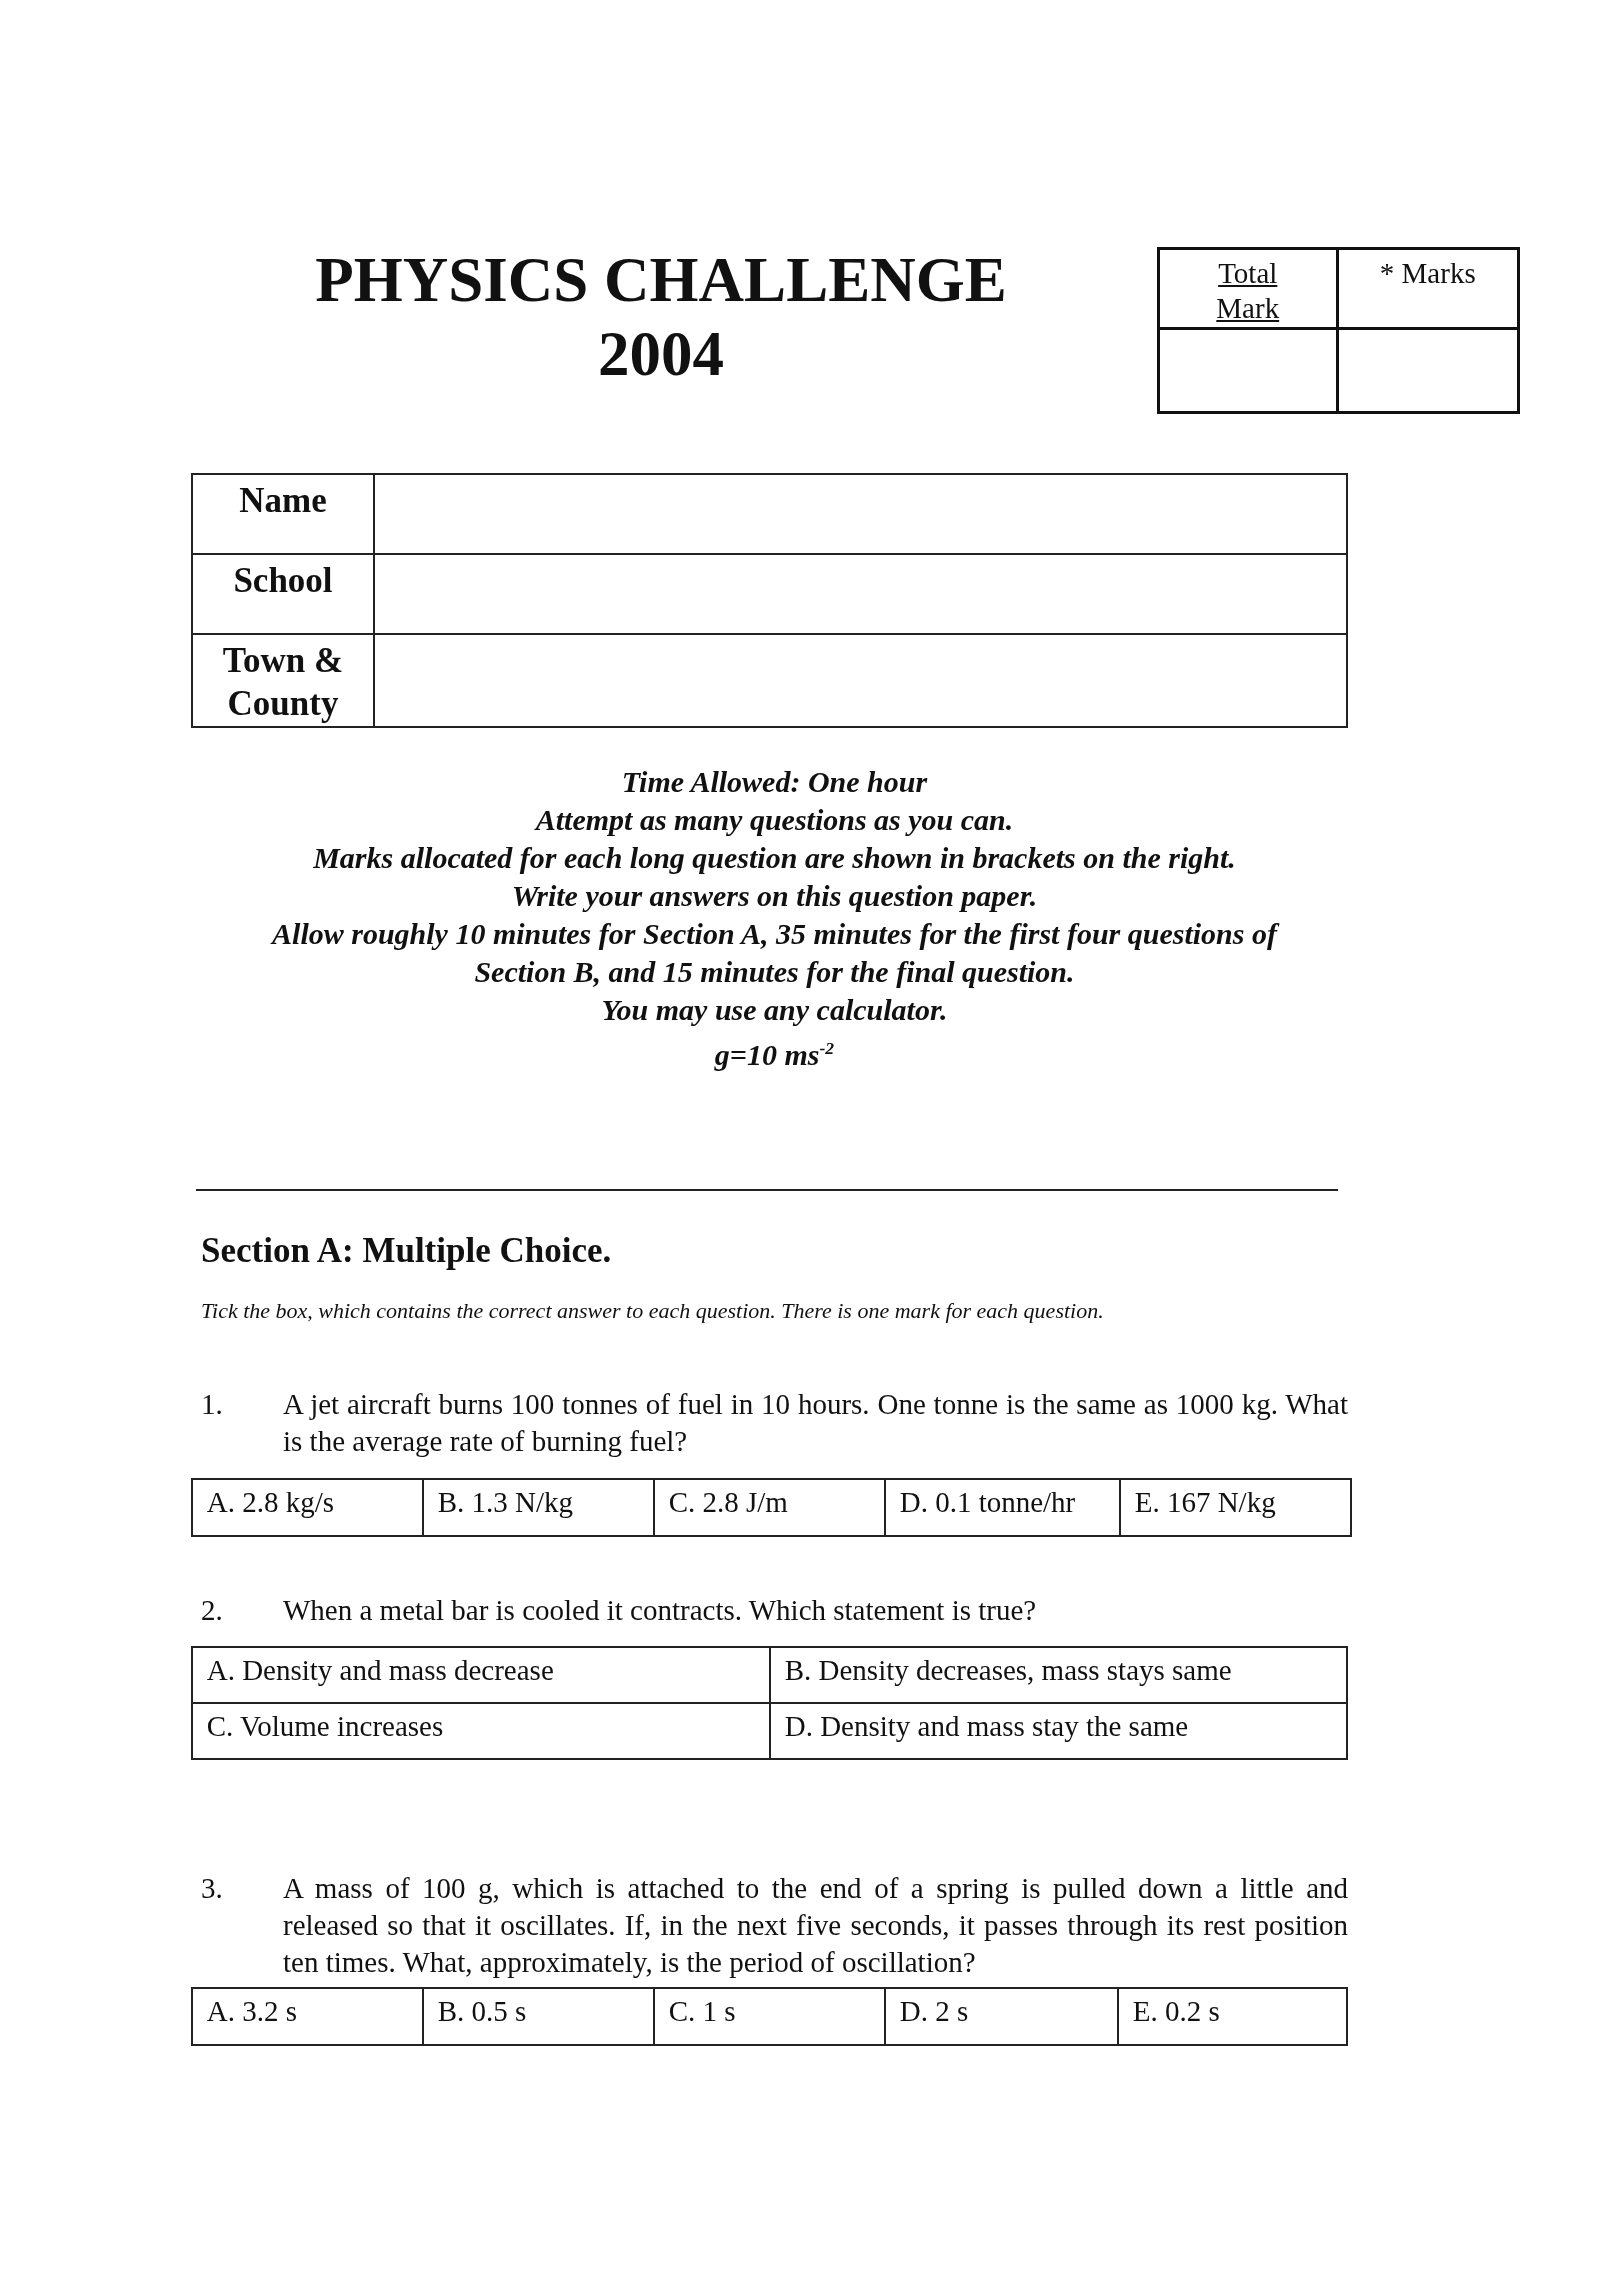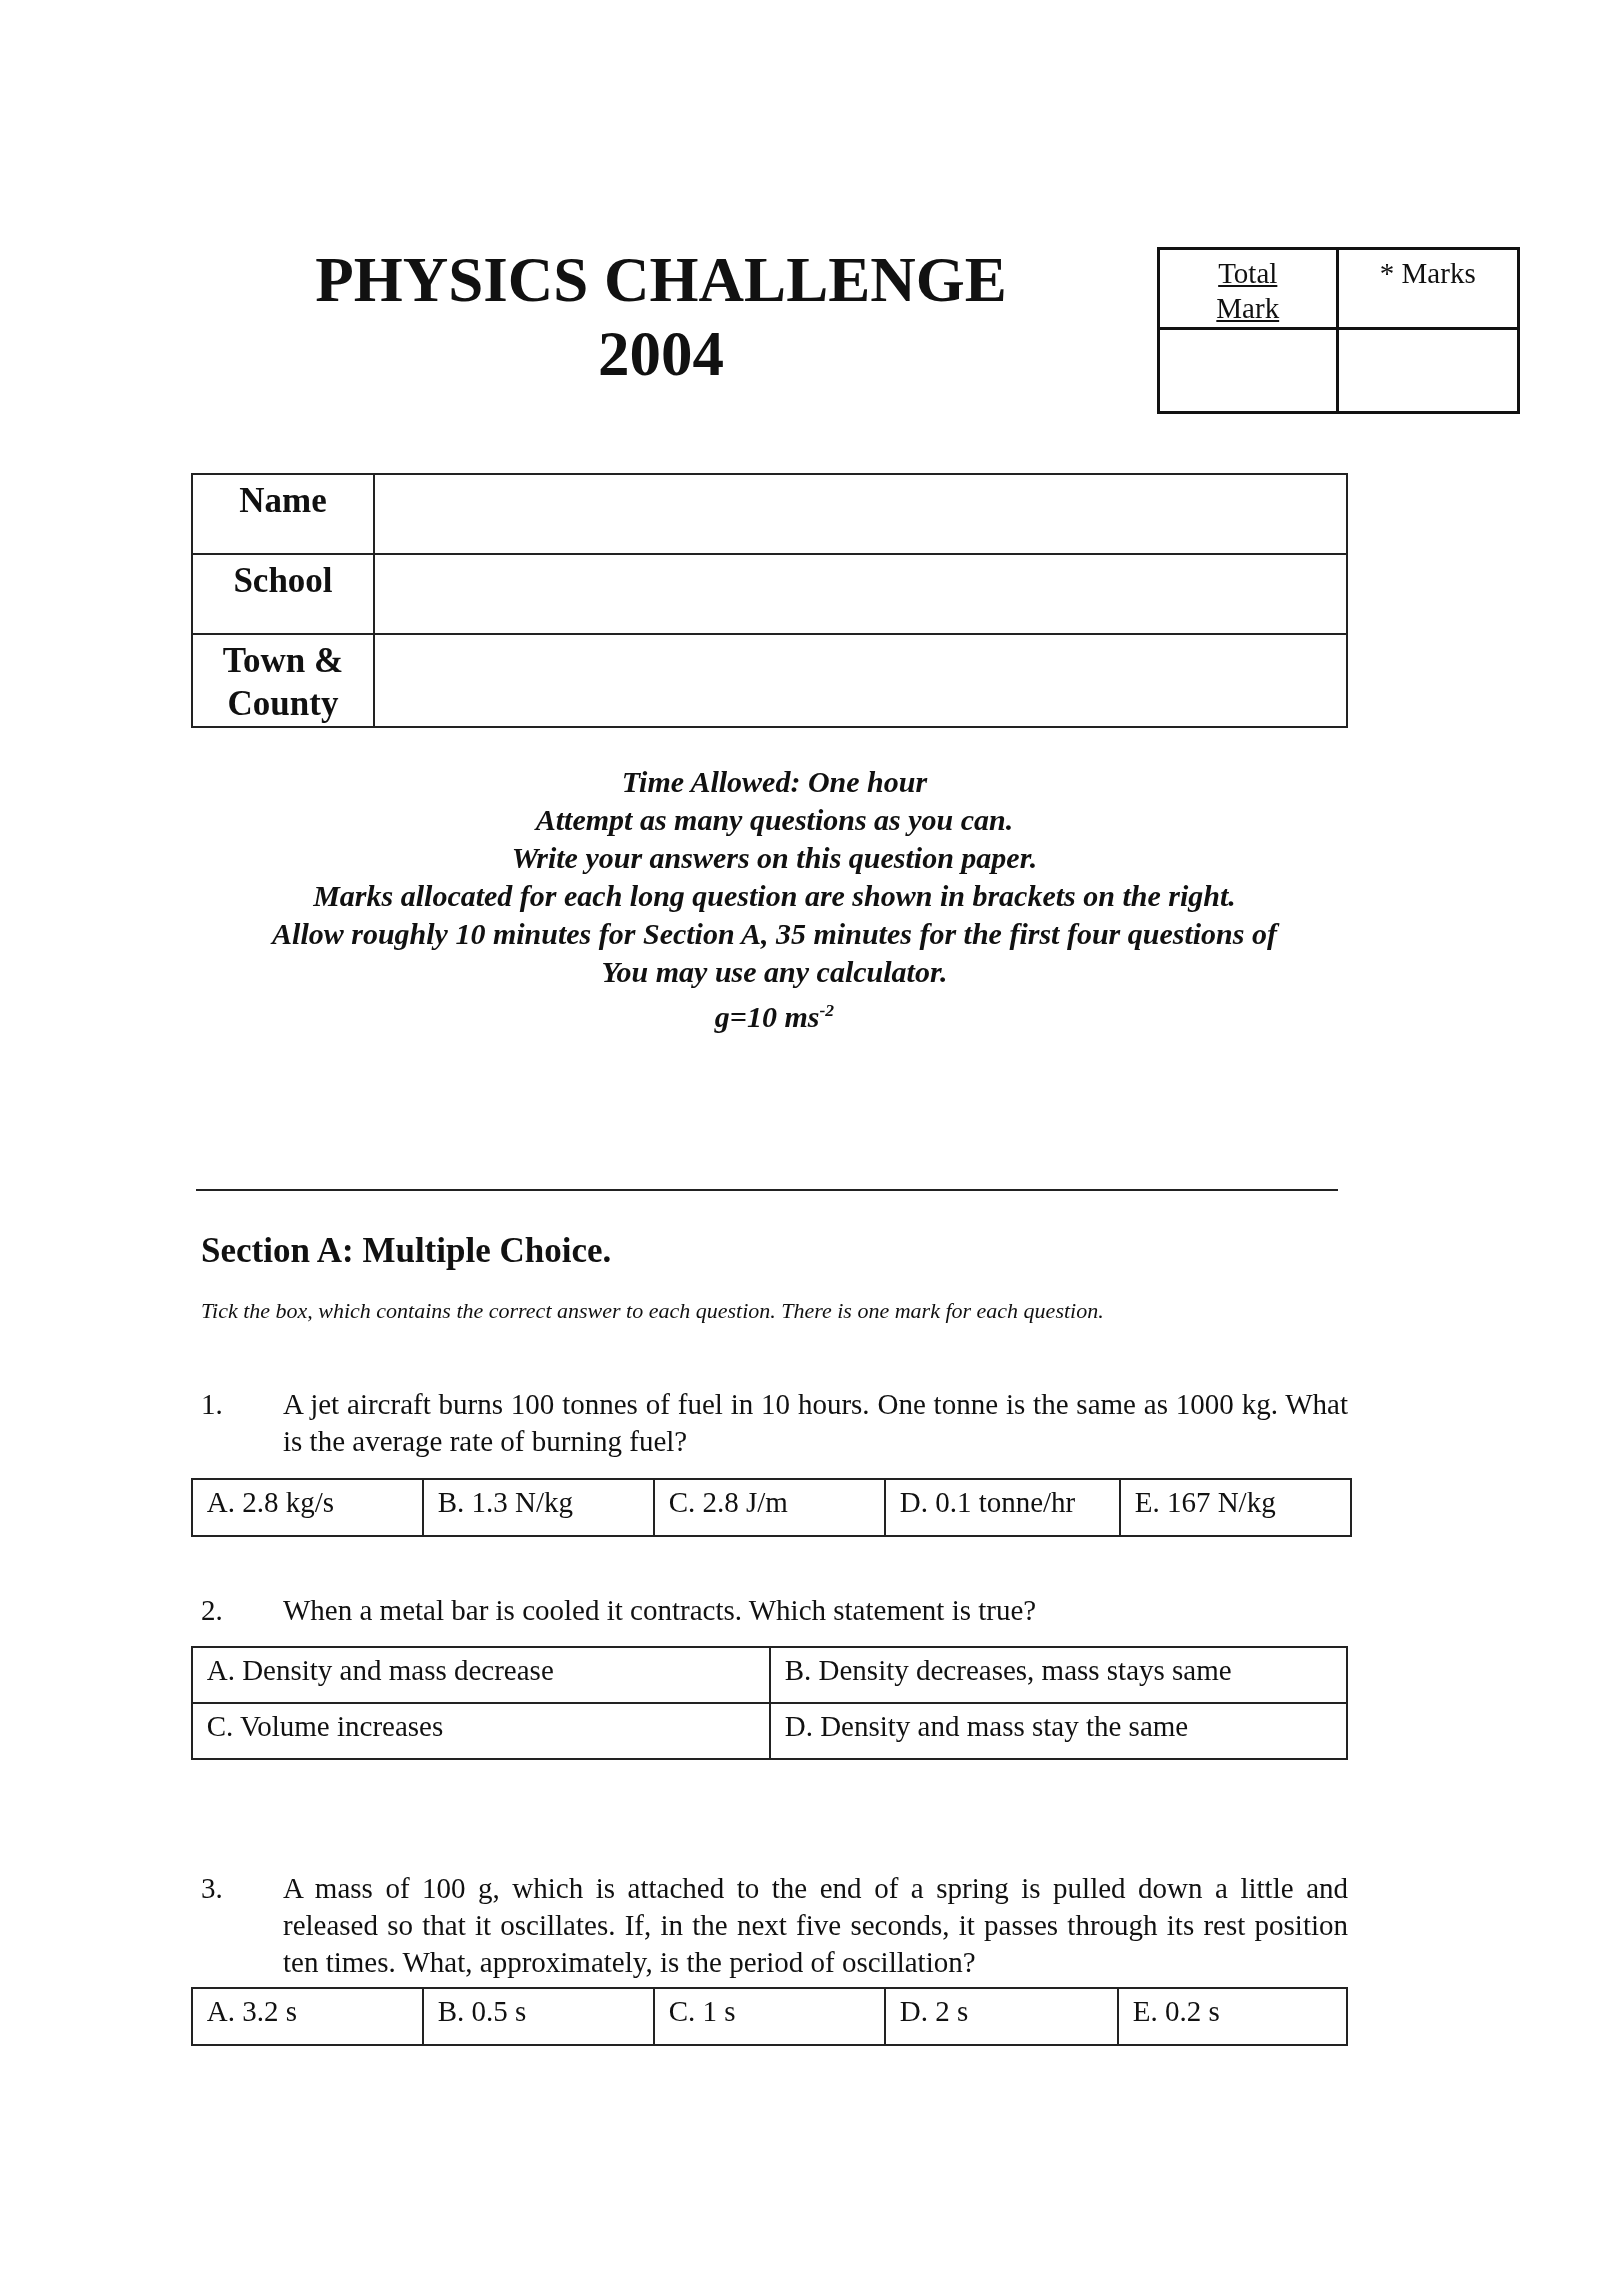--- a/index.html
+++ b/index.html
@@ -62,23 +62,24 @@
       <div>County</div>
     </td>
     <td></td>
   </tr>
 </tbody>
   </table>
 
 <div class="abs instructions">
   <div>Time Allowed: One hour</div>
   <div>Attempt as many questions as you can.</div>
+  <div>Marks allocated for each long question are shown in brackets on the right.</div>
   <div>Write your answers on this question paper.</div>
-  <div>Marks allocated for each long question are shown in brackets on the right.</div>
   <div>Allow roughly 10 minutes for Section A, 35 minutes for the first four questions of</div>
+  <div>Section B, and 15 minutes for the final question.</div>
   <div>You may use any calculator.</div>
   <div><span>g=10 ms</span><sup style="font-size:17.6px;">-2</sup></div>
 </div>
 
 <div class="abs rule"></div>
 
 <div class="abs section-h">Section A: Multiple Choice.</div>
 <div class="abs section-sub">Tick the box, which contains the correct answer to each question. There is one mark for each question.</div>
 
 <div class="abs q" style="top:1386px;">

